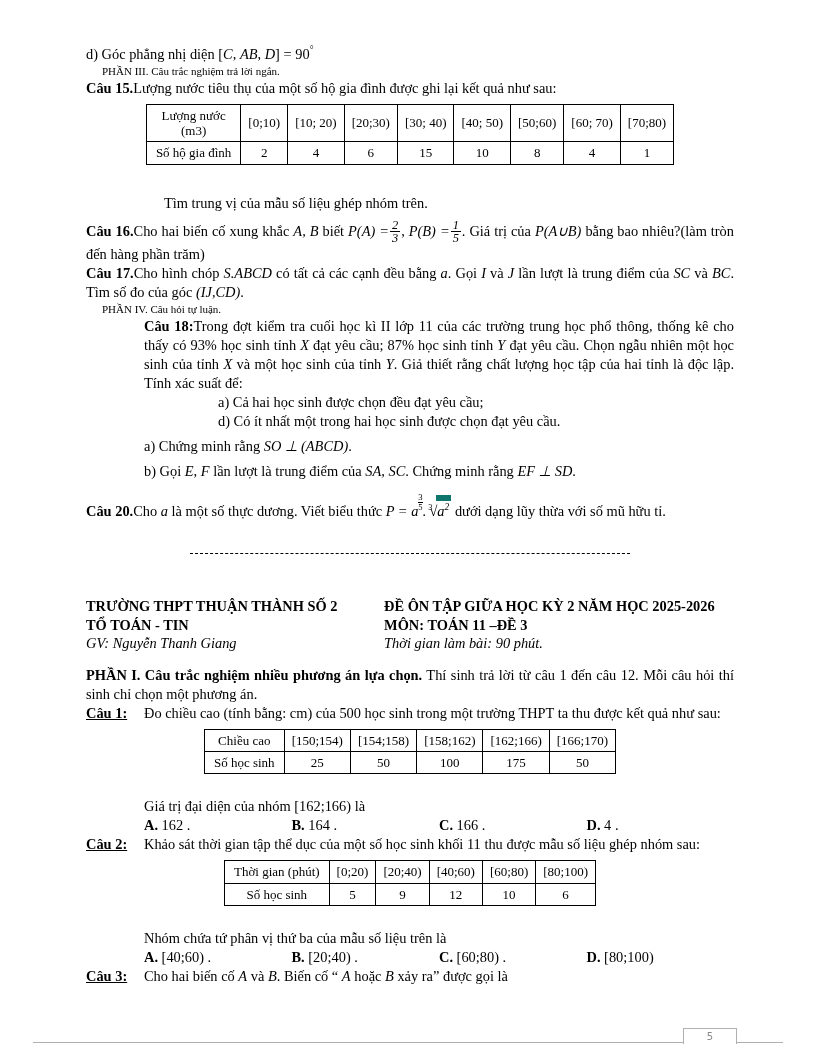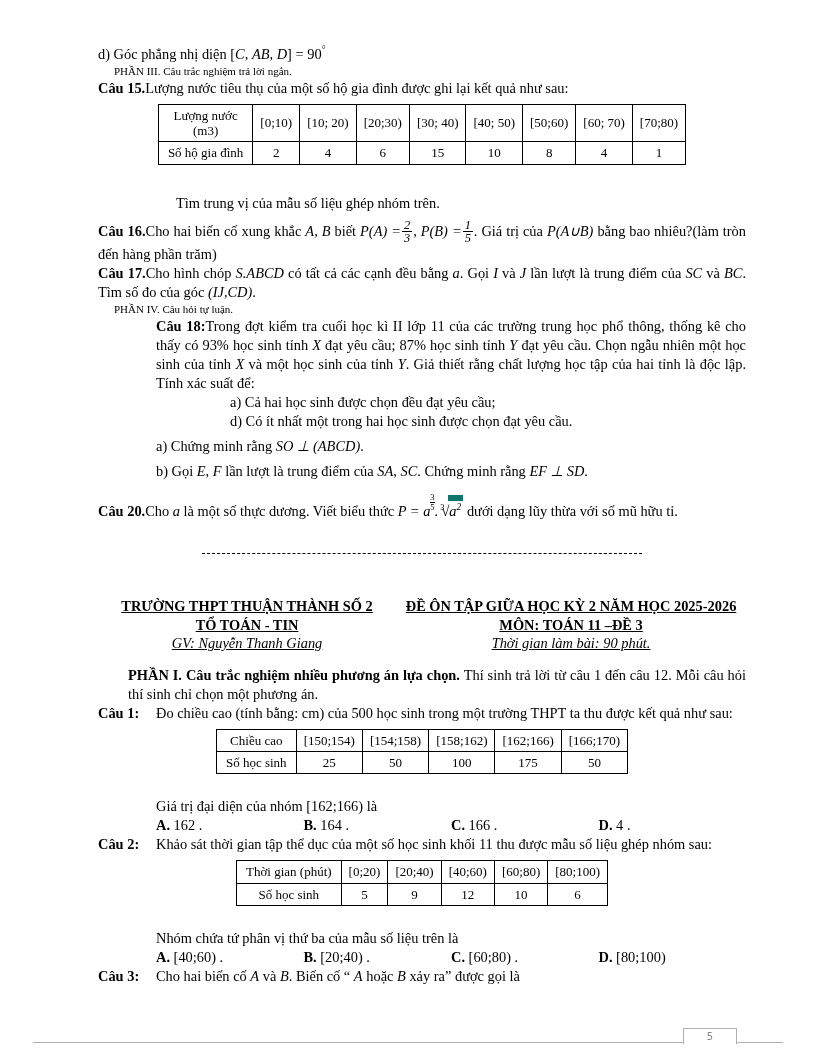--- a/index.html
+++ b/index.html
@@ -17,21 +17,21 @@
   }
   .page {
     position: relative;
     width: 816px;
     height: 1056px;
     box-sizing: border-box;
     padding: 0;
   }
   .content {
     position: absolute;
-    left: 98px;
+    left: 86px;
     top: 44px;
     width: 648px;
   }
 
   
   .line {
     font-size: 14.4px;
     line-height: 1.32;
     margin: 0;
     text-align: justify;
@@ -131,32 +131,31 @@
 
   
   .q {
     display: flex;
     font-size: 14.4px;
     line-height: 1.32;
   }
   .q .qnum {
     font-weight: bold;
     flex: 0 0 58px;
+    text-decoration: underline;
   }
   .q .qbody { flex: 1 1 auto; text-align: justify; }
 
   
   .examhead {
     display: flex;
     width: 100%;
     font-size: 14.4px;
   }
   .examhead .col {
-    text-align: center;
-    text-decoration: underline;
   }
   .examhead .left { flex: 0 0 46%; }
   .examhead .right { flex: 1 1 54%; }
   .examhead .t1 { font-weight: bold; line-height: 1.3; }
   .examhead .t2 { font-style: italic; line-height: 1.35; }
 
   .dashsep {
     text-align: center;
     letter-spacing: 0px;
     font-size: 14px;
@@ -309,21 +308,21 @@
       </div>
       <div class="col right">
         <div class="t1">ĐỀ ÔN TẬP GIỮA HỌC KỲ 2 NĂM HỌC 2025-2026</div>
         <div class="t1">MÔN: TOÁN 11 –ĐỀ 3</div>
         <div class="t2">Thời gian làm bài: 90 phút.</div>
       </div>
     </div>
 
     <div class="gap-m"></div>
 
-    <div class="line" style="text-align: justify; margin-left: 30px;">
+    <div class="line" style="text-align: justify;">
       <span class="b">PHẦN I. Câu trắc nghiệm nhiều phương án lựa chọn.</span><span> Thí sinh trả lời từ câu 1 đến câu 12. Mỗi câu hỏi thí sinh chỉ chọn một phương án.</span>
     </div>
 
     <div class="q">
       <div class="qnum">Câu 1:</div>
       <div class="qbody">Đo chiều cao (tính bằng: cm) của 500 học sinh trong một trường THPT ta thu được kết quả như sau:</div>
     </div>
 
     <div class="t-wrap">
       <table class="datatable">

